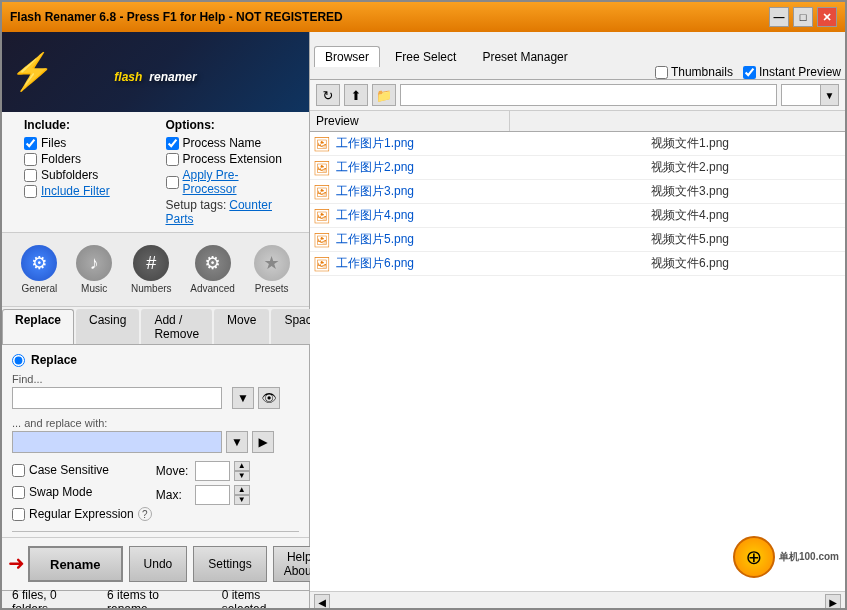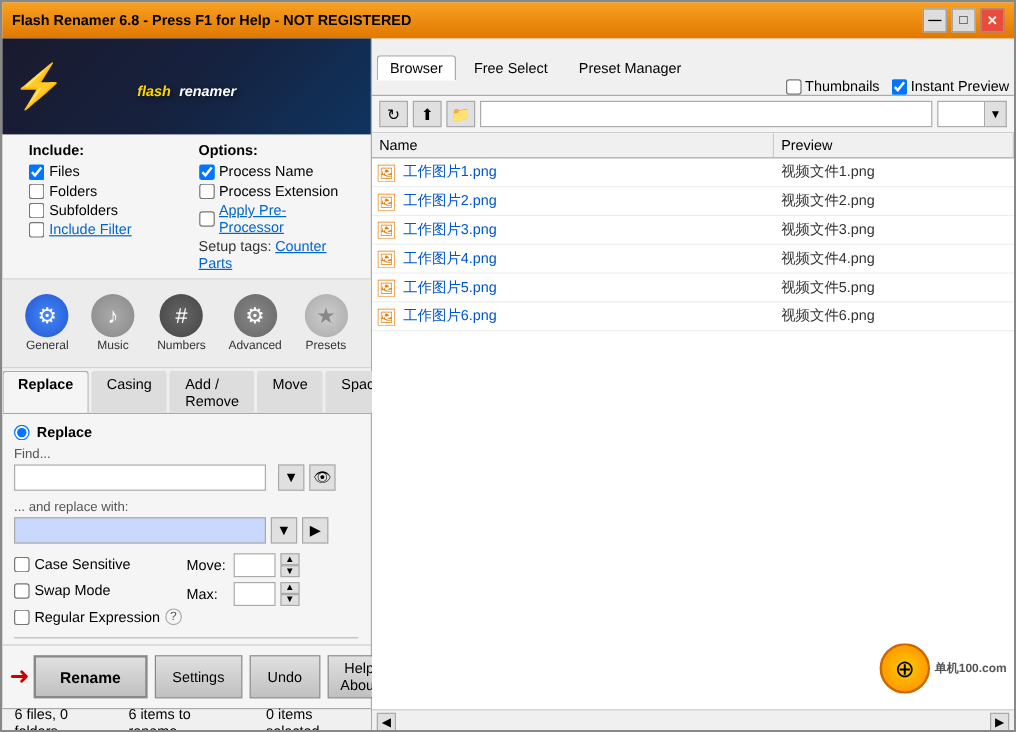--- a/index.html
+++ b/index.html
@@ -275,22 +275,22 @@
         <label style="font-weight:bold; text-decoration:underline; color:#0055cc;">Batch Replace</label>
       </div>
 
     </div>
 
     <div class="bottom-buttons">
       <div style="position:relative;">
         <span class="rename-btn-arrow">➜</span>
         <button class="rename-btn">Rename</button>
       </div>
+      <button class="action-btn">Undo</button>
       <button class="action-btn">Settings</button>
-      <button class="action-btn">Undo</button>
       <button class="help-about-btn">
         <div>Help</div>
         <div>About</div>
       </button>
     </div>
 
     <div class="status-bar">
       <span>6 files, 0 folders</span>
       <span>6 items to rename...</span>
       <span style="margin-left:auto">0 items selected</span>
@@ -321,21 +321,20 @@
       <button class="toolbar-btn">📁</button>
       <input type="text" class="path-input" style="">
       <div style="display:flex;">
         <input type="text" class="filter-input" style="">
         <button class="dropdown-btn">▼</button>
       </div>
     </div>
 
     <div class="file-list">
       <div class="file-list-header">
-        <div class="col-header col-name">Name</div>
         <div class="col-header col-preview">Preview</div>
       </div>
 
       <div class="file-row">
         <div class="file-icon">🖼</div>
         <div class="file-name">工作图片1.png</div>
         <div class="file-preview">视频文件1.png</div>
       </div>
       <div class="file-row">
         <div class="file-icon">🖼</div>

